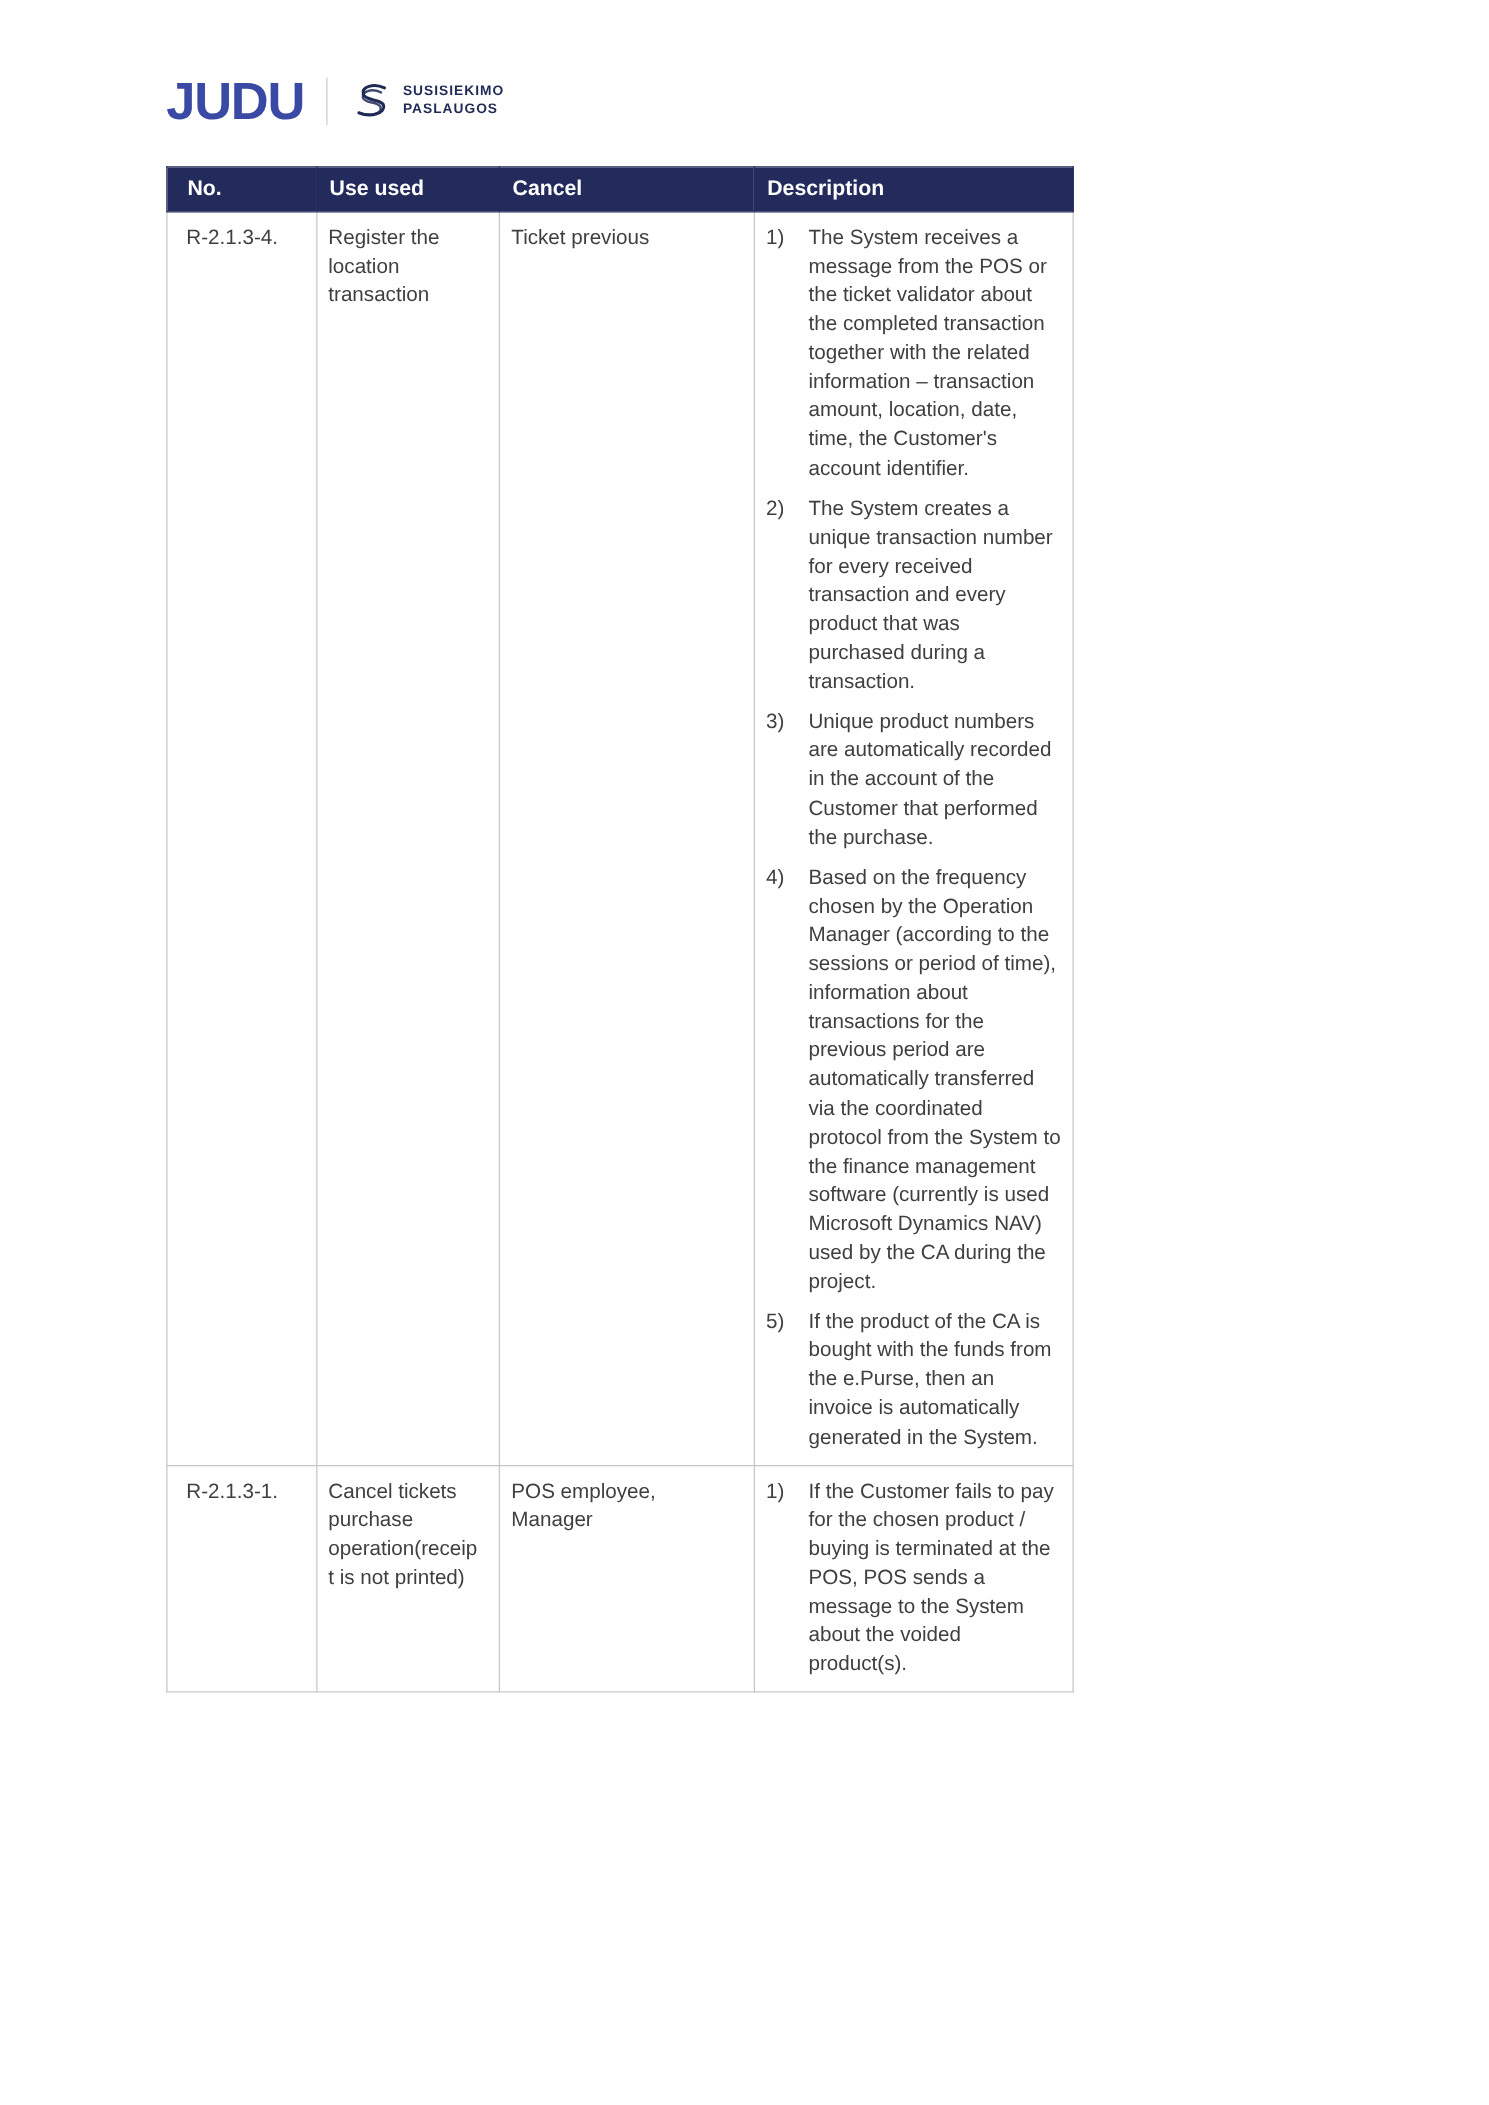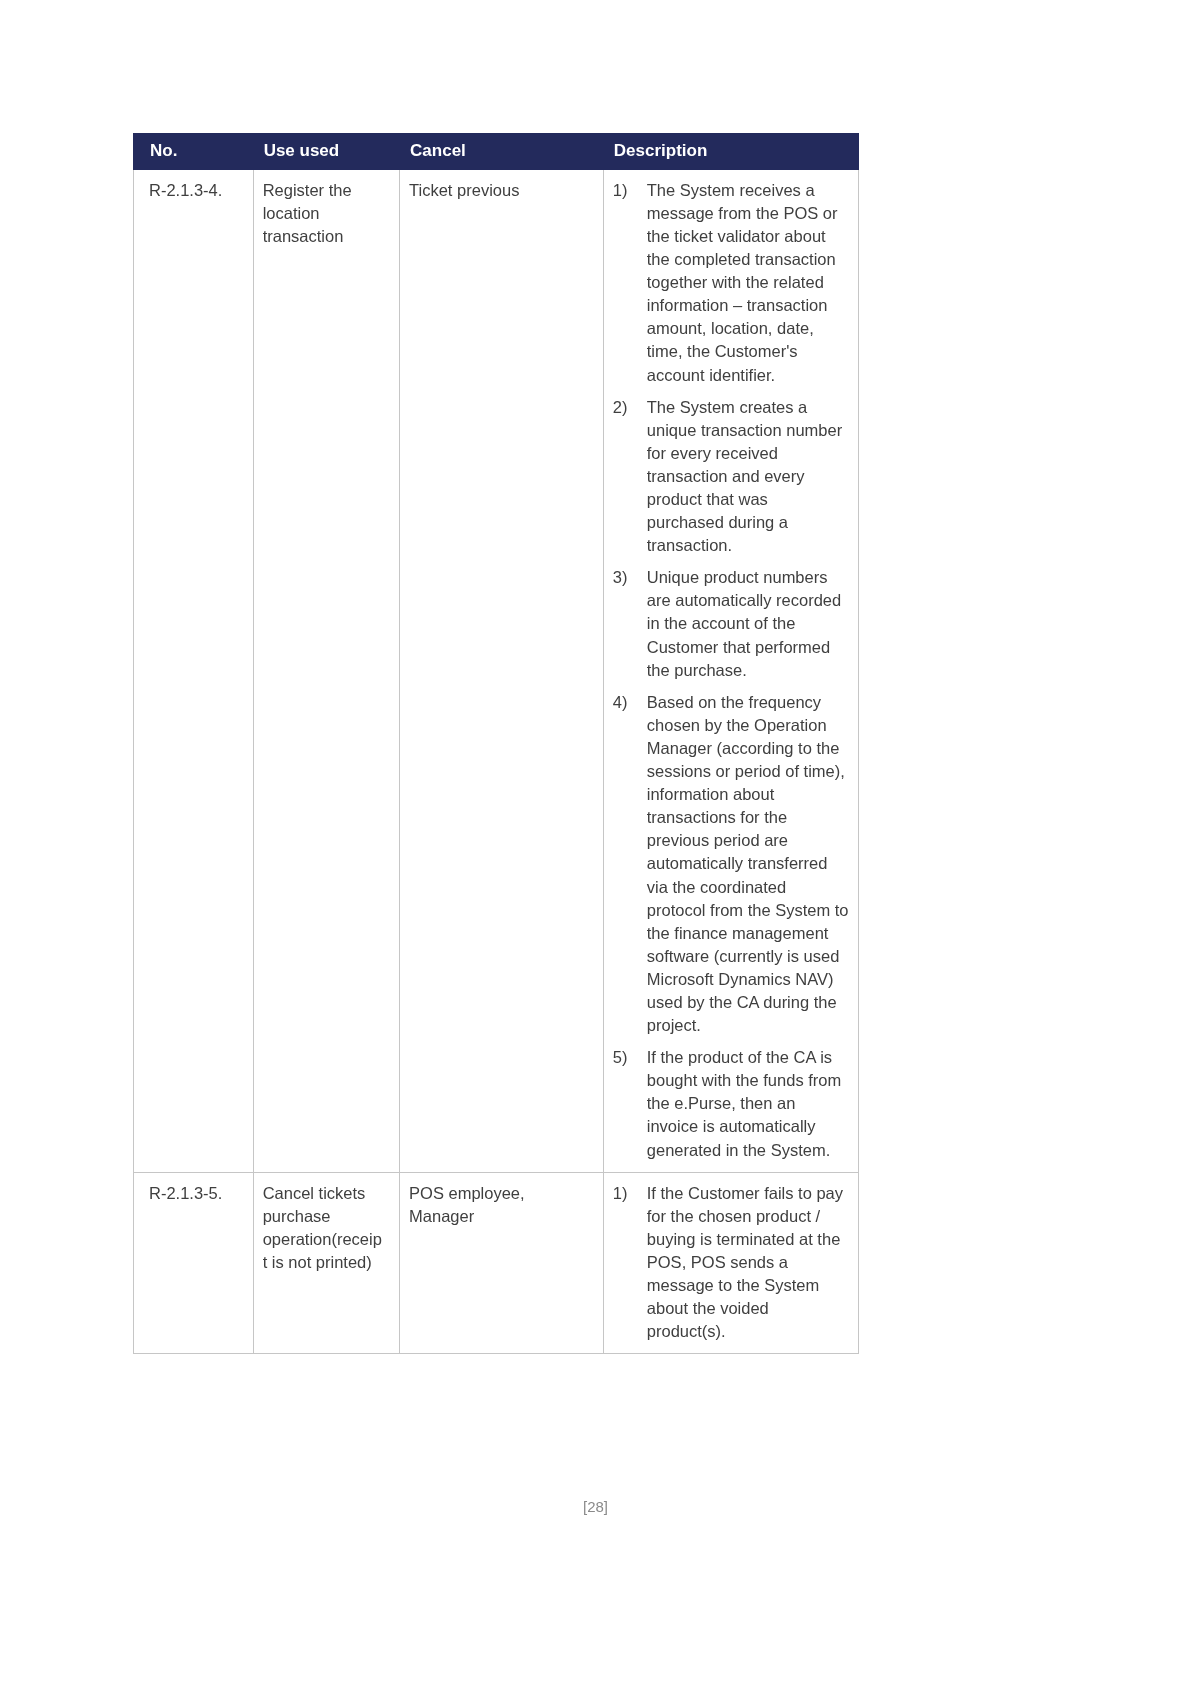--- a/index.html
+++ b/index.html
@@ -92,20 +92,36 @@
     position:absolute;left:0;top:1498px;width:100%;
     text-align:center;
     font-size:15px;color:#8a8a8a;
   }
 </style>
 </head>
 <body>
 
 <div class="page">
 
+  <div class="logo-row">
+    <div class="brand">JUDU</div>
+    <div class="logo-divider"></div>
+    <div class="partner">
+      <span>
+        <svg width="34" height="34" viewBox="0 0 24 24" fill="none">
+          <path d="M19.5 4.5 C13 1.5, 6.5 4, 7.5 8 C8.5 12, 18 10.5, 19 14.5 C20 18.5, 12 21.5, 5 18.5" stroke="#1f2a56" stroke-width="1.7" stroke-linecap="round"></path>
+          <path d="M17.5 7 C12 4.5, 6.5 6.5, 7.3 10 C8.2 13.5, 16.5 12, 17.3 15.5 C18.1 19, 11 21, 5.5 18.5" stroke="#1f2a56" stroke-width="1.4" stroke-linecap="round" opacity="0.85"></path>
+        </svg>
+      </span>
+      <span class="partner-text">
+        <span>SUSISIEKIMO</span>
+        <span>PASLAUGOS</span>
+      </span>
+    </div>
+  </div>
 
   <div class="table-wrap">
     <table>
       <colgroup>
         <col class="c-no">
           <col class="c-usecase">
           <col class="c-actors">
           <col class="c-desc">
       </colgroup>
       <thead>
@@ -117,28 +133,25 @@
         </tr>
       </thead>
       <tbody>
           <tr>
             <td>R-2.1.3-4.</td>
             <td>Register the location transaction</td>
             <td>Ticket previous</td>
             <td><div class="desc-item numbered"><span class="num">1)</span><span class="txt">The System receives a message from the POS or the ticket validator about the completed transaction together with the related information – transaction amount, location, date, time, the Customer's account identifier.</span></div><div class="desc-item numbered"><span class="num">2)</span><span class="txt">The System creates a unique transaction number for every received transaction and every product that was purchased during a transaction.</span></div><div class="desc-item numbered"><span class="num">3)</span><span class="txt">Unique product numbers are automatically recorded in the account of the Customer that performed the purchase.</span></div><div class="desc-item numbered"><span class="num">4)</span><span class="txt">Based on the frequency chosen by the Operation Manager (according to the sessions or period of time), information about transactions for the previous period are automatically transferred via the coordinated protocol from the System to the finance management software (currently is used Microsoft Dynamics NAV) used by the CA during the project.</span></div><div class="desc-item numbered"><span class="num">5)</span><span class="txt">If the product of the CA is bought with the funds from the e.Purse, then an invoice is automatically generated in the System.</span></div></td>
           </tr>
           <tr>
-            <td>R-2.1.3-5.</td>
+            <td>R-2.1.3-1.</td>
             <td>Cancel tickets purchase operation(receip
 t is not printed)</td>
             <td>POS employee,
 Manager</td>
             <td><div class="desc-item numbered"><span class="num">1)</span><span class="txt">If the Customer fails to pay for the chosen product / buying is terminated at the POS, POS sends a message to the System about the voided product(s).</span></div></td>
           </tr>
         </tbody>
     </table>
   </div>
 
-  <div class="footer">
-    <span>[28]</span>
-  </div>
 
 </div>
 
 </body></html>

